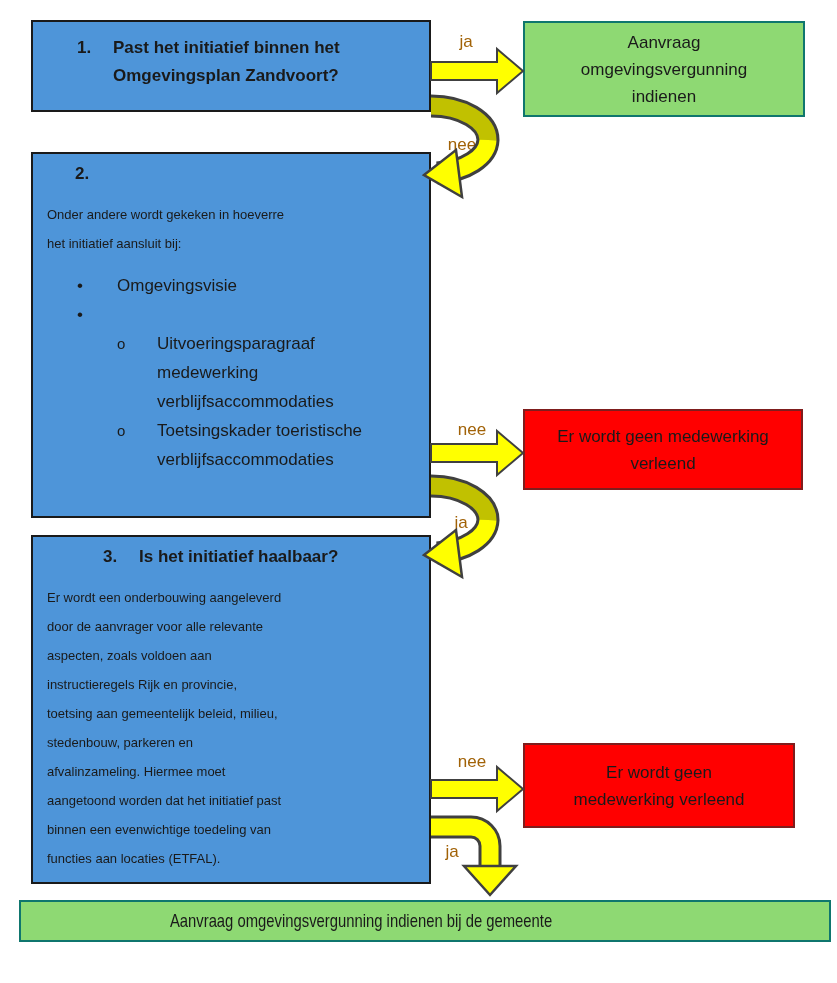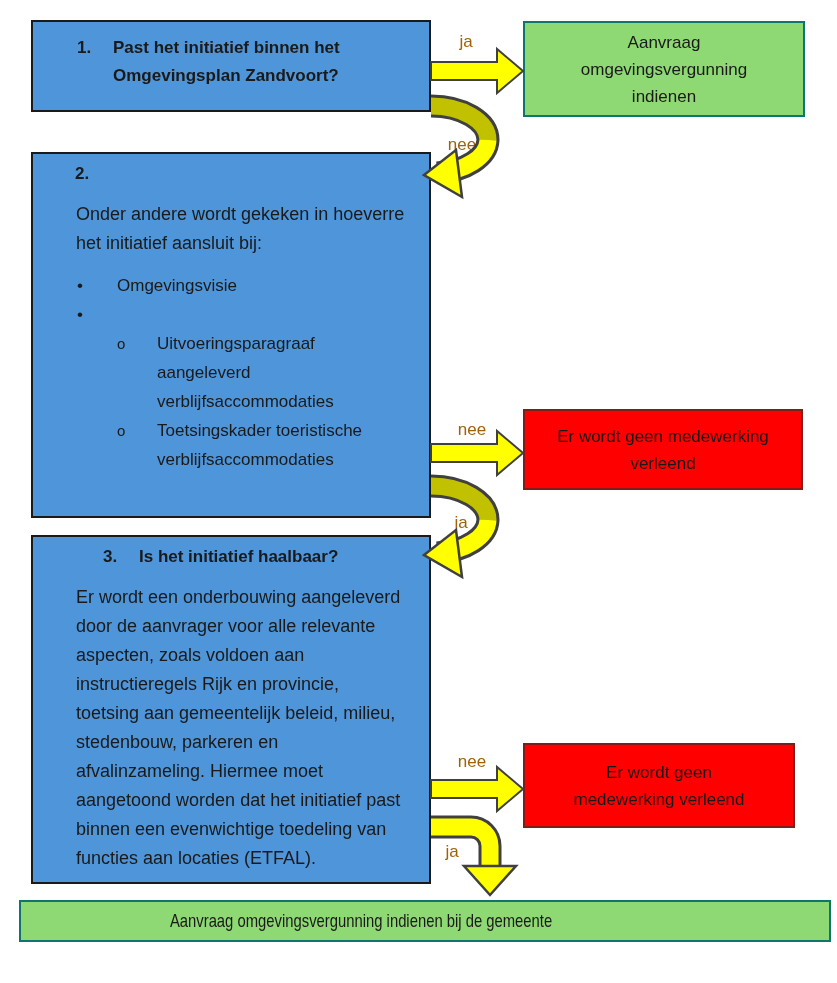--- a/index.html
+++ b/index.html
@@ -15,21 +15,21 @@
   .box{position:absolute;box-sizing:border-box;}
   .blue{background:#4E95D9;border:2px solid #1a1a1a;}
   .green{background:#8ED973;border:2px solid #0f766e;}
   .red{background:#FF0000;border:2px solid #7f1d1d;}
   .center{display:flex;align-items:center;justify-content:center;text-align:center;}
   .center-text{white-space:pre-line;font-size:17px;line-height:27px;}
   .q-heading{display:flex;font-weight:bold;font-size:17px;line-height:28px;}
   .q-num{flex:none;width:36px;}
   .q-title{white-space:pre-line;}
   .q-pad{padding:6px 10px 0 14px;}
-  .q-body{white-space:pre-line;font-size:18px;line-height:29px;margin-top:12px;margin-left:29px;}
+  .q-body{white-space:pre-line;font-size:13px;line-height:29px;margin-top:12px;}
   .bullets{margin-top:13px;}
   .bullet{display:flex;font-size:17px;line-height:29px;}
   .bullet .marker{flex:none;width:40px;}
   .lvl1{padding-left:30px;}
   .lvl2{padding-left:70px;}
   .lvl2 .marker{font-size:15px;}
   .btext{white-space:pre-line;}
   .lbl{
     position:absolute;transform:translate(-50%,-50%);
     font-size:17px;line-height:1;color:#a16207;white-space:nowrap;
@@ -70,21 +70,21 @@
       <div class="bullet lvl1">
         <span class="marker">•</span>
         <span class="btext">Omgevingsvisie</span>
       </div>
       <div class="bullet lvl1">
         <span class="marker">•</span>
       </div>
       <div class="bullet lvl2">
         <span class="marker">o</span>
         <span class="btext">Uitvoeringsparagraaf
-aangeleverd
+medewerking
 verblijfsaccommodaties</span>
       </div>
       <div class="bullet lvl2">
         <span class="marker">o</span>
         <span class="btext">Toetsingskader toeristische
 verblijfsaccommodaties</span>
       </div>
     </div>
   </div>
 

